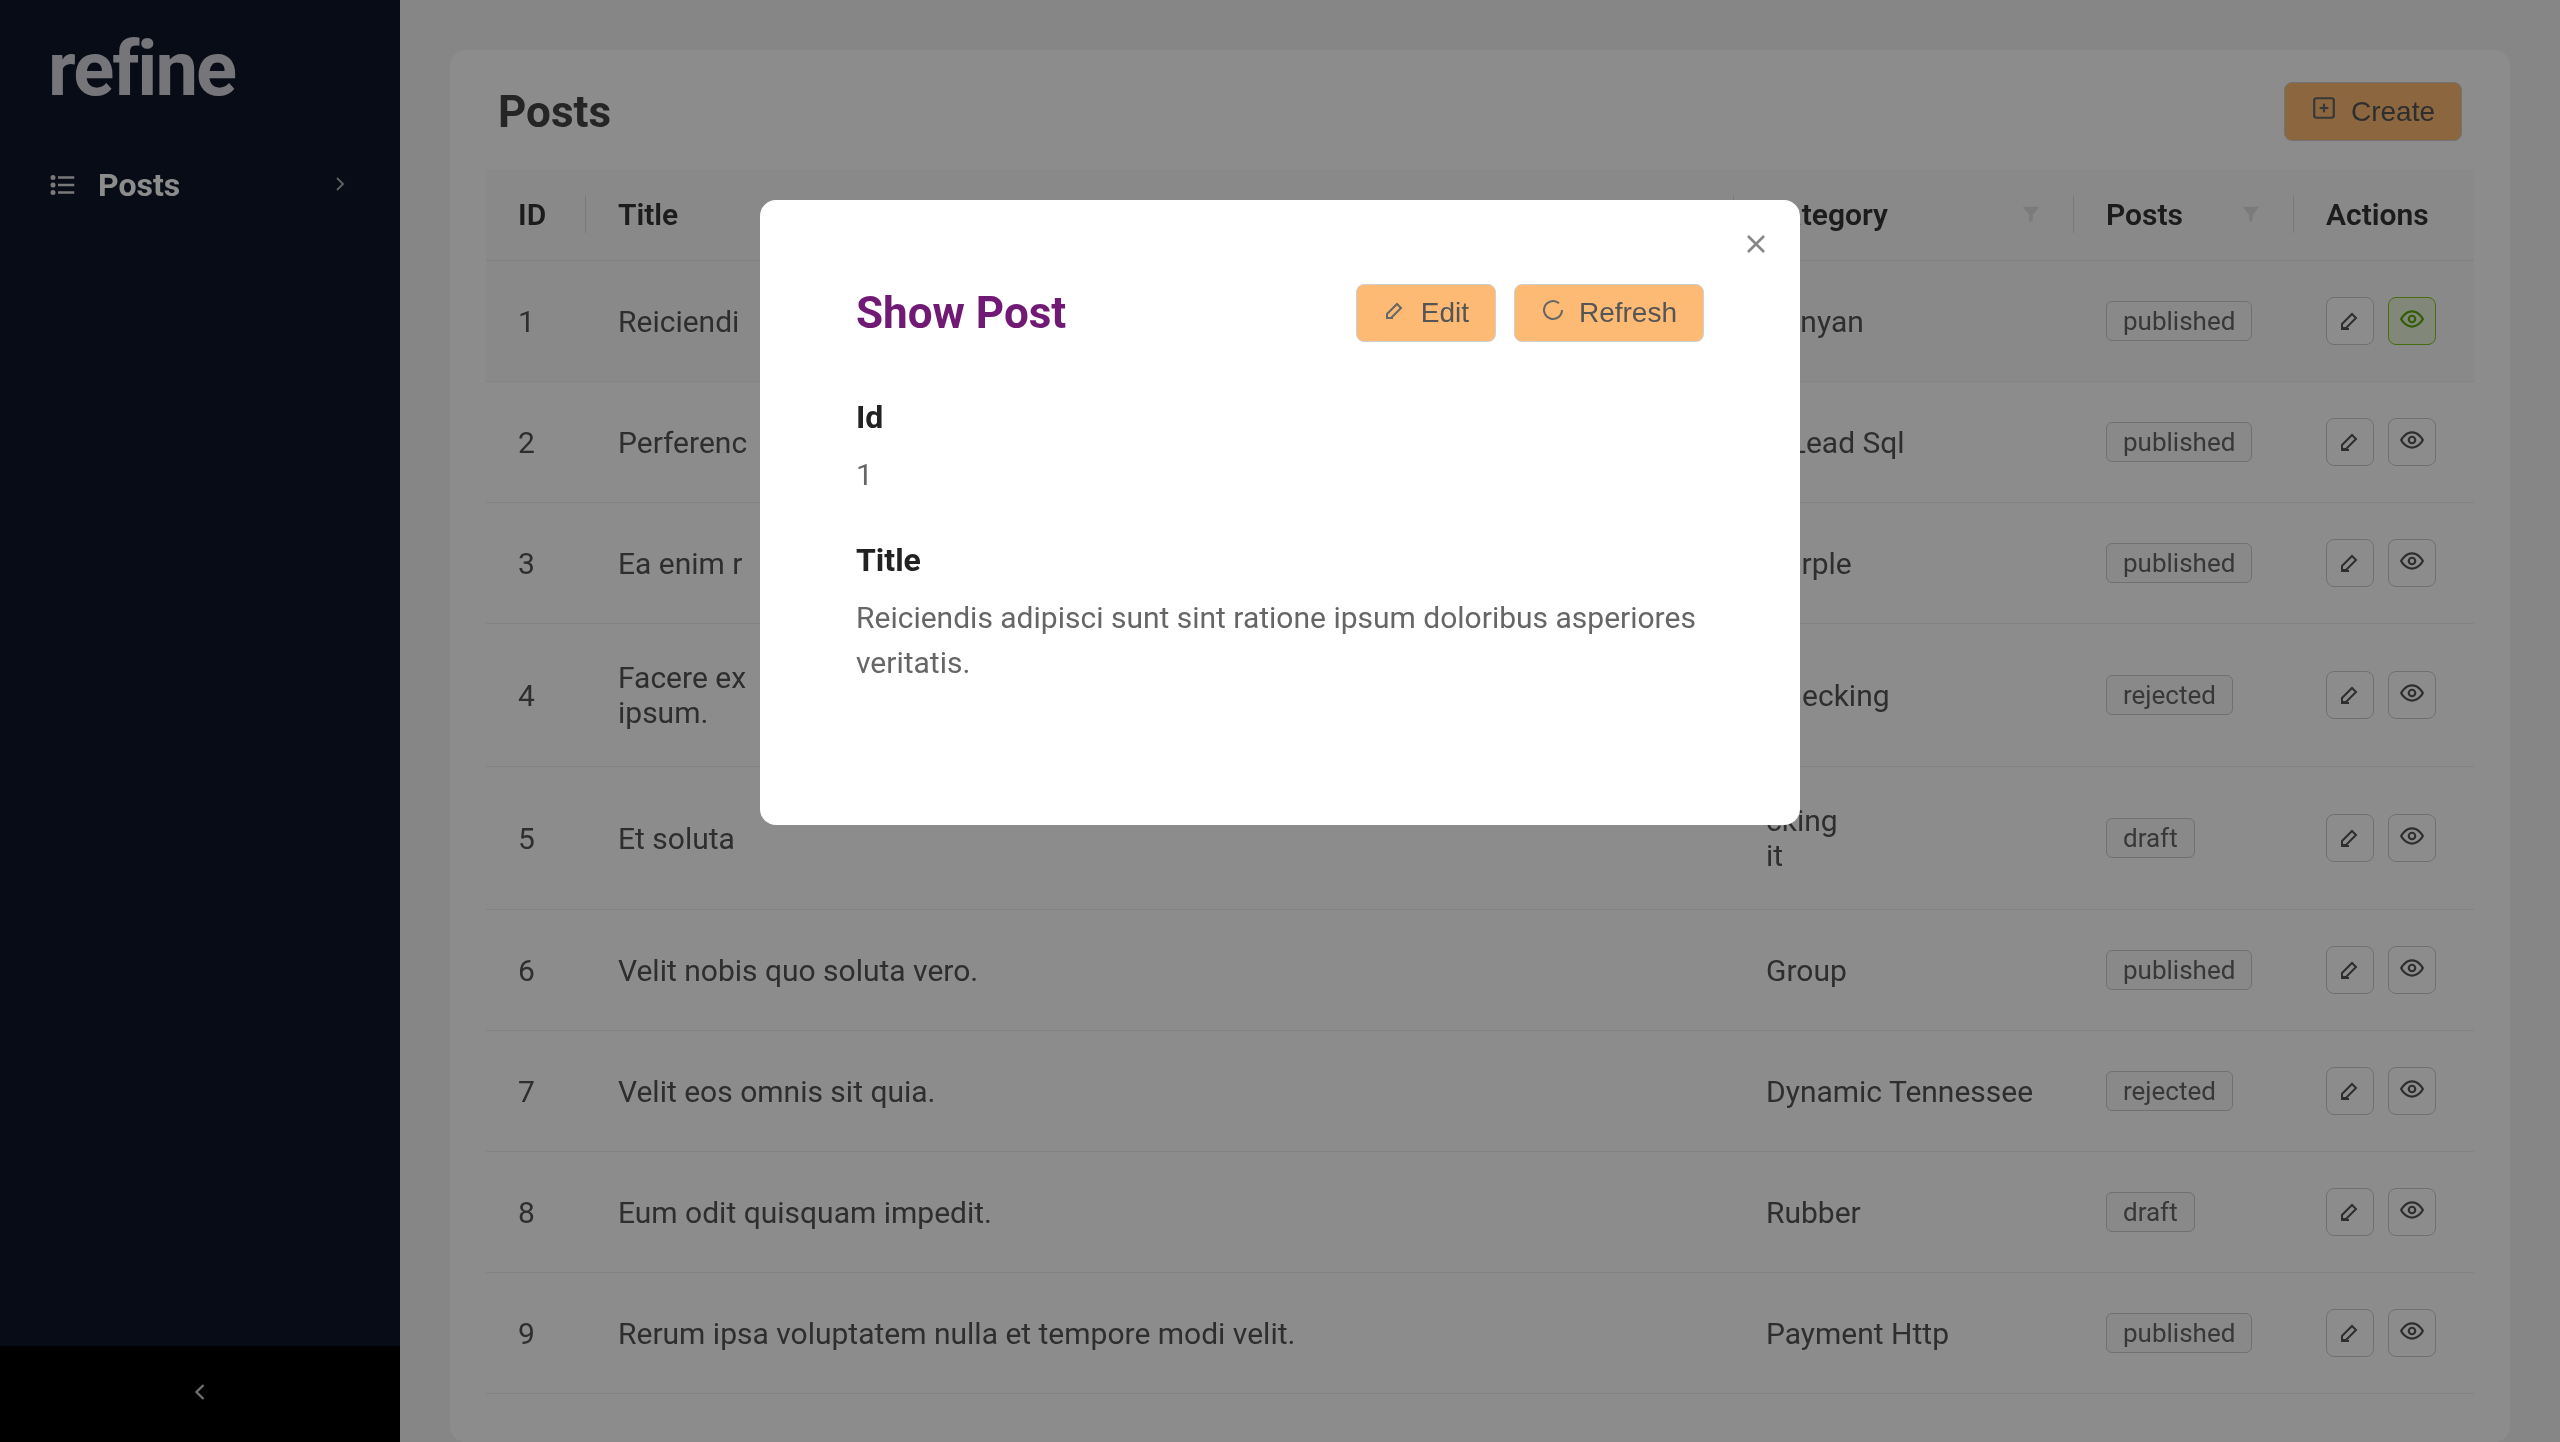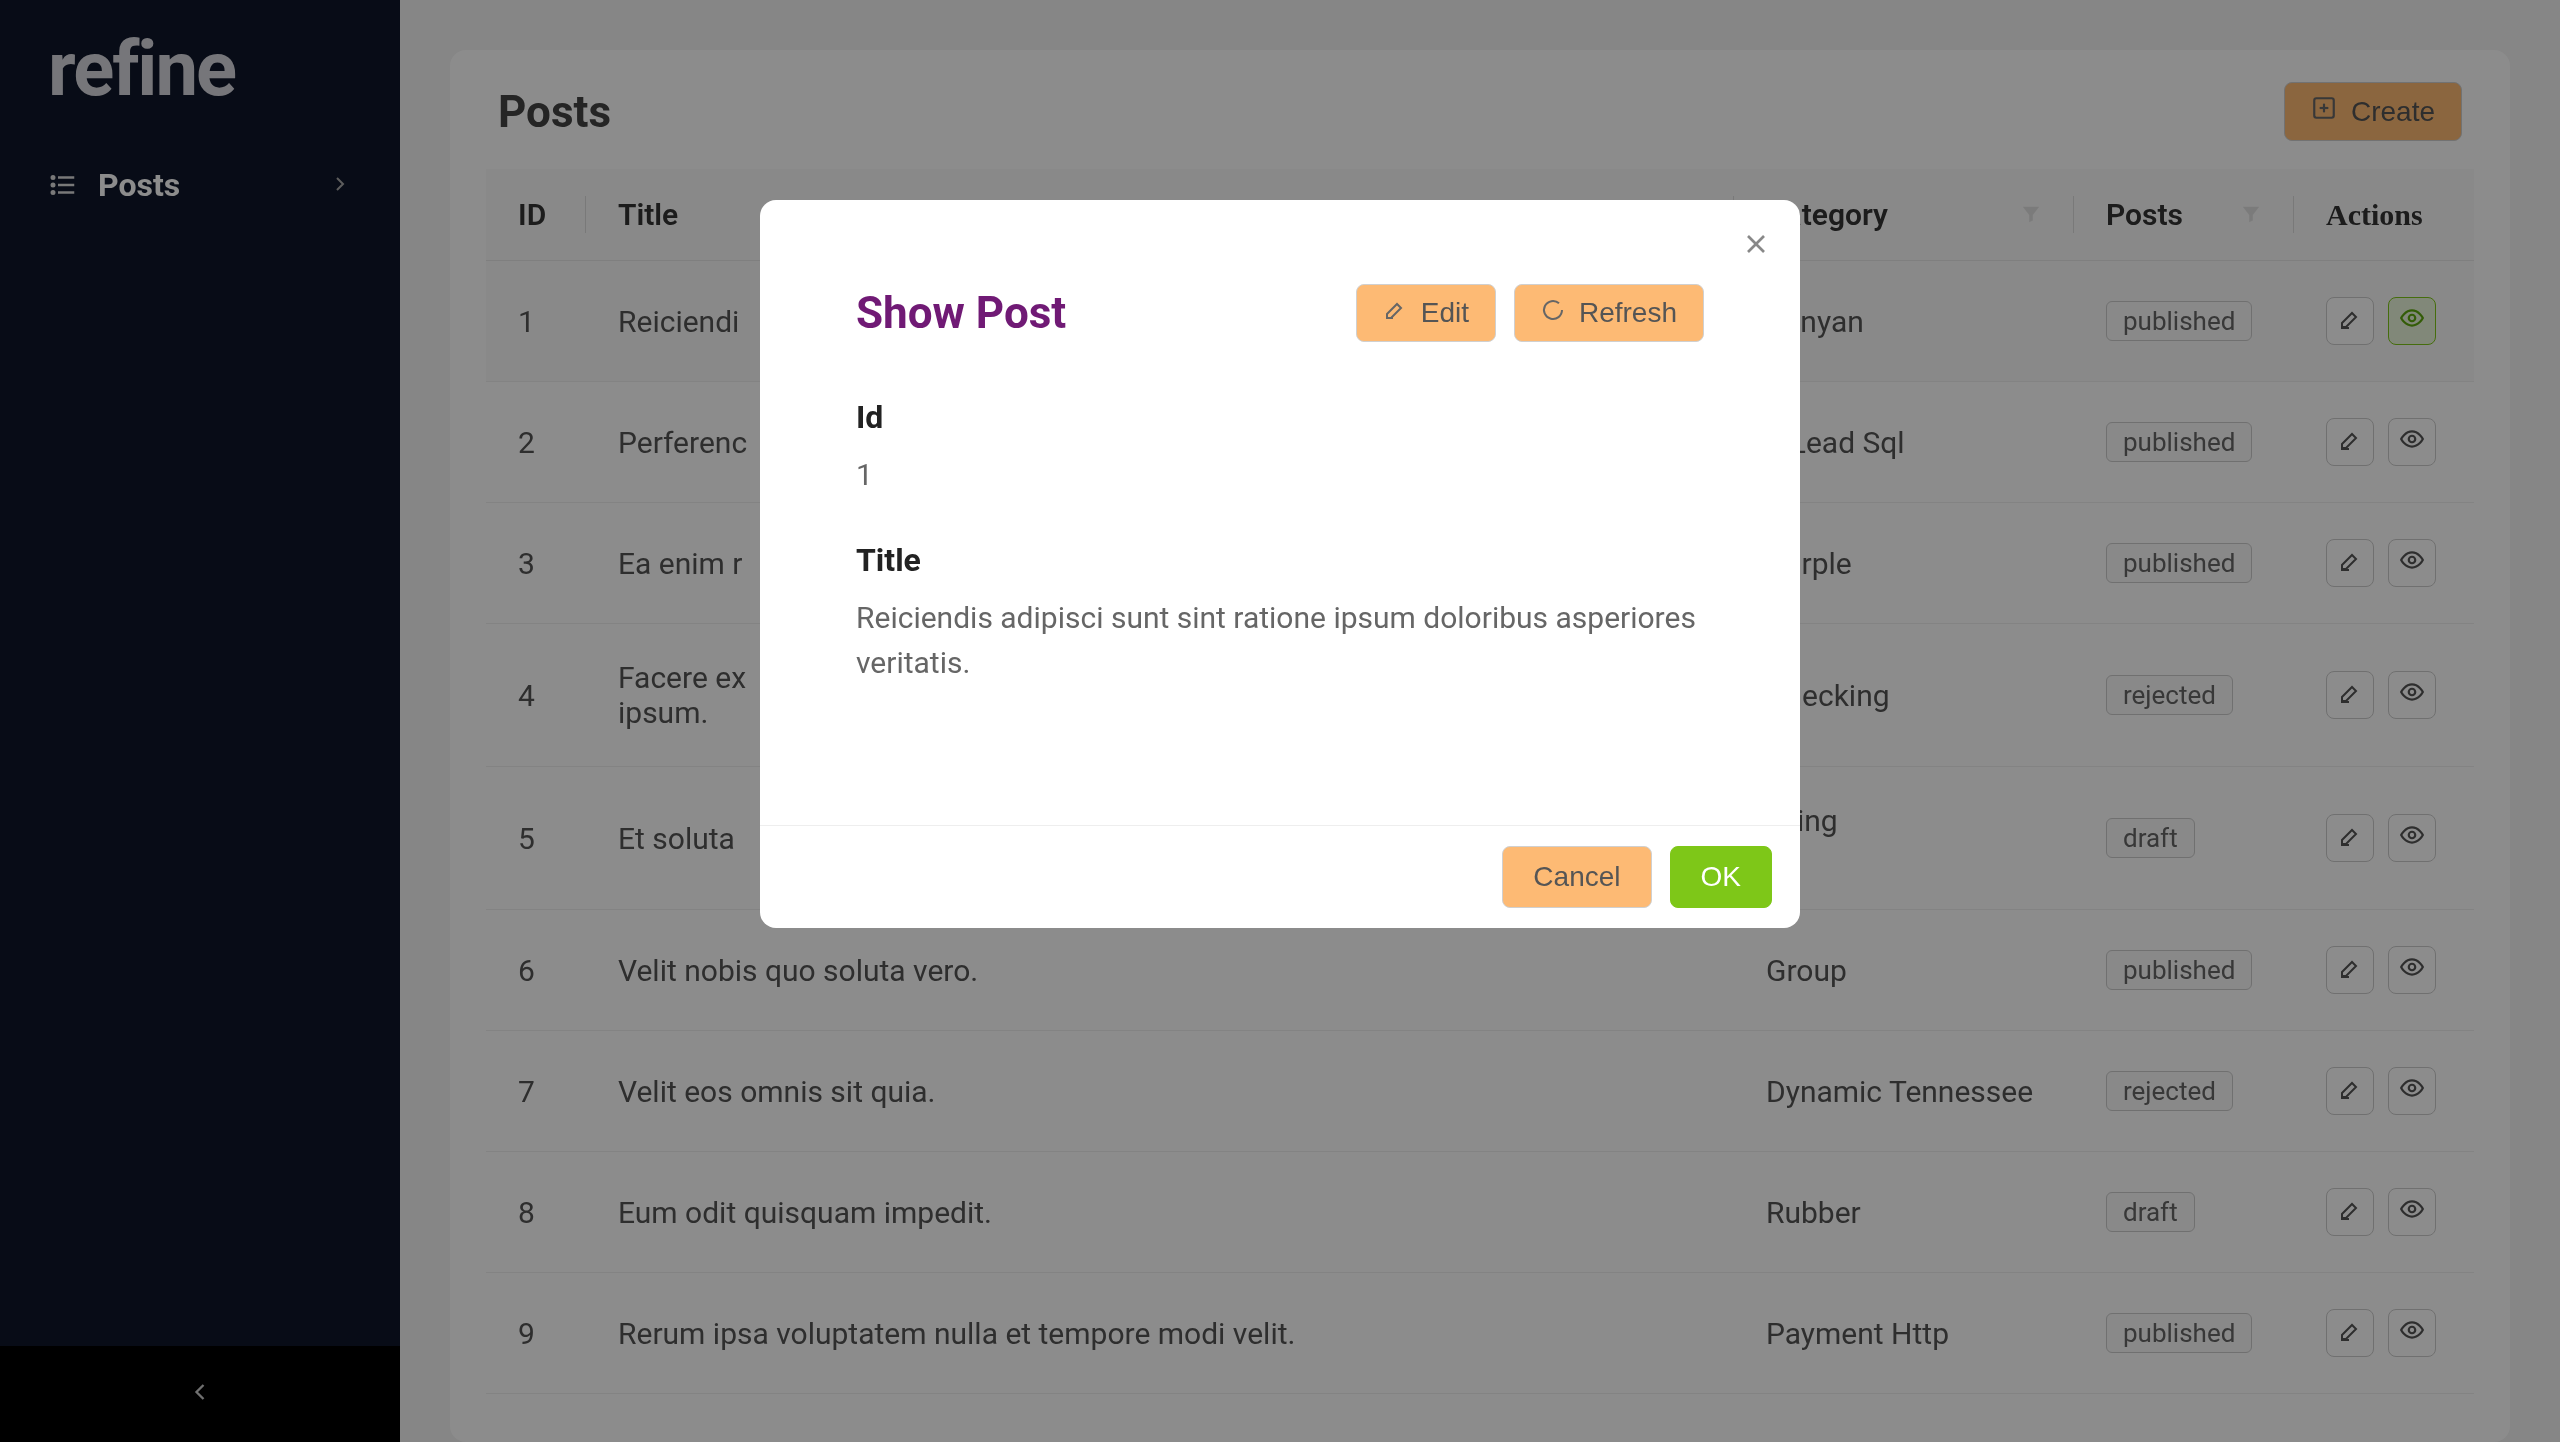--- a/index.html
+++ b/index.html
@@ -108,21 +108,21 @@
       font-size: 30px;
       color: #555;
       border-bottom: 1px solid #eee;
       vertical-align: middle;
     }
     tbody tr:first-child { background: #fafafa; }
     .col-id { width: 100px; }
     .col-title { width: auto; }
     .col-category { width: 340px; }
     .col-status { width: 220px; }
-    .col-actions { width: 180px; text-align:left;font-family:Liberation Serif, serif;}
+    .col-actions { width: 180px; text-align:left;}
     .tag {
       display: inline-block;
       padding: 4px 16px;
       border: 1px solid #ccc;
       border-radius: 6px;
       font-size: 26px;
       color: #666;
       background: #fafafa;
     }
     .actions { display: flex; gap: 14px; }
@@ -512,18 +512,14 @@
             </span>
             <span>Refresh</span>
           </button>
         </div>
       </div>
       <div class="field-label">Id</div>
       <div class="field-value">1</div>
       <div class="field-label">Title</div>
       <div class="field-value">Reiciendis adipisci sunt sint ratione ipsum doloribus asperiores veritatis.</div>
     </div>
-    <div class="modal-footer">
-      <button class="btn btn-footer">Cancel</button>
-      <button class="btn btn-primary btn-footer">OK</button>
-    </div>
   </div>
 </div>
 
 </body></html>

